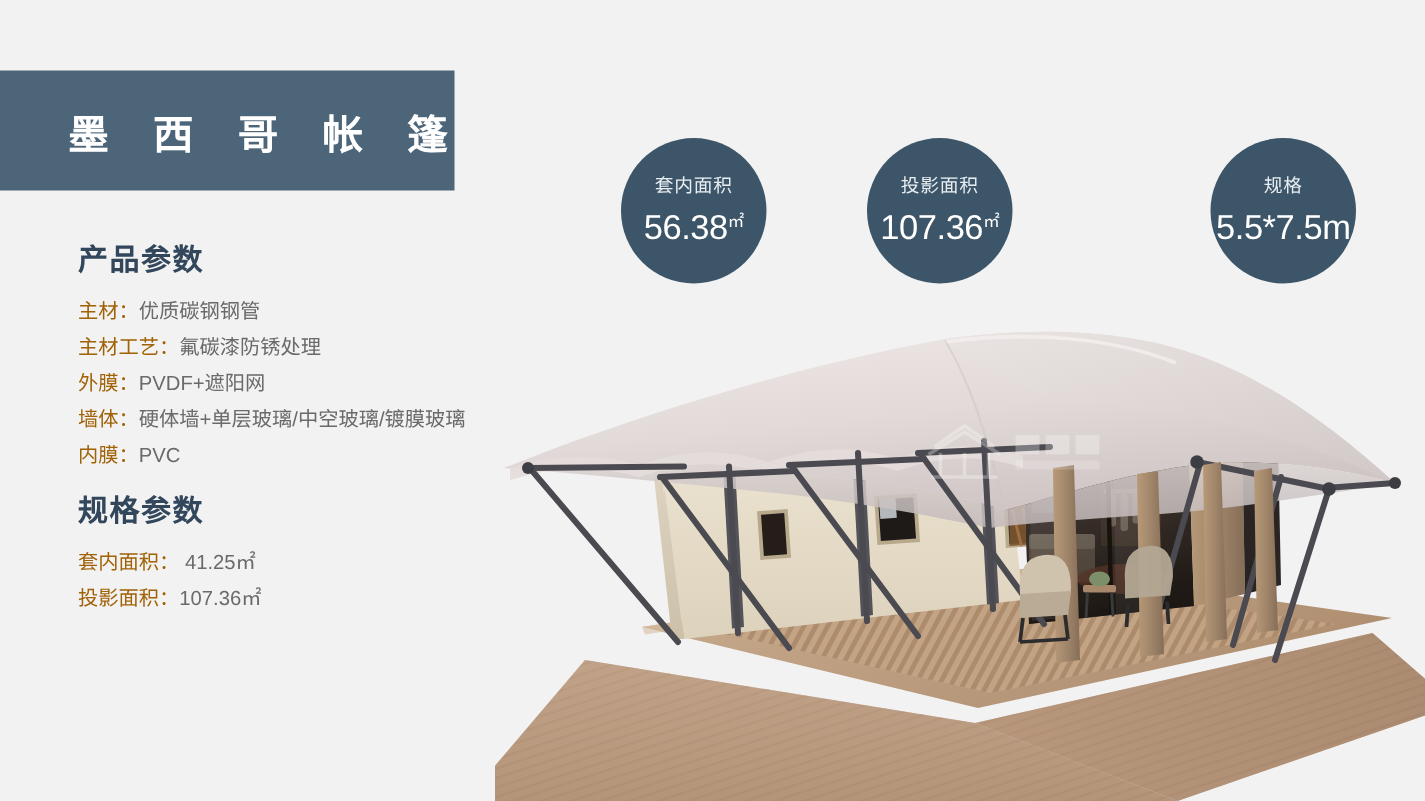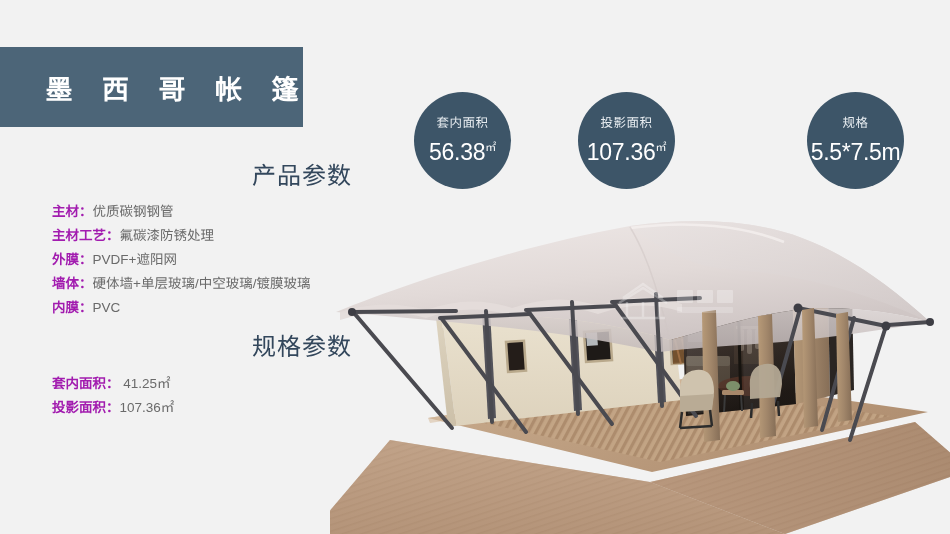--- a/index.html
+++ b/index.html
@@ -49,35 +49,34 @@
   #spec-panel {
     position: absolute;
     left: 52px;
     top: 163px;
     width: 300px;
   }
   .spec-section { margin-bottom: 14px; }
   .spec-section:last-child { margin-bottom: 16px; }
   .section-heading {
     color: #33475c;
-    font-size: 24px;
-    font-weight: normal;
+    font-size: 20px;
+    font-weight: bold;
     letter-spacing: 1px;
     margin: 0 0 11px 0;
     line-height: 1.1;
-    text-align: right;
   }
   .spec-row {
     font-size: 13.5px;
     line-height: 24px;
     white-space: nowrap;
   }
   .spec-label {
-    color: #a21caf;
-    font-weight: bold;
+    color: #a16207;
+    font-weight: normal;
   }
   .spec-value {
     color: #6a6a6a;
     font-weight: normal;
   }
   .sup { font-size: 9px; vertical-align: super; }
 
   
   .stat-badge {
     position: absolute;

